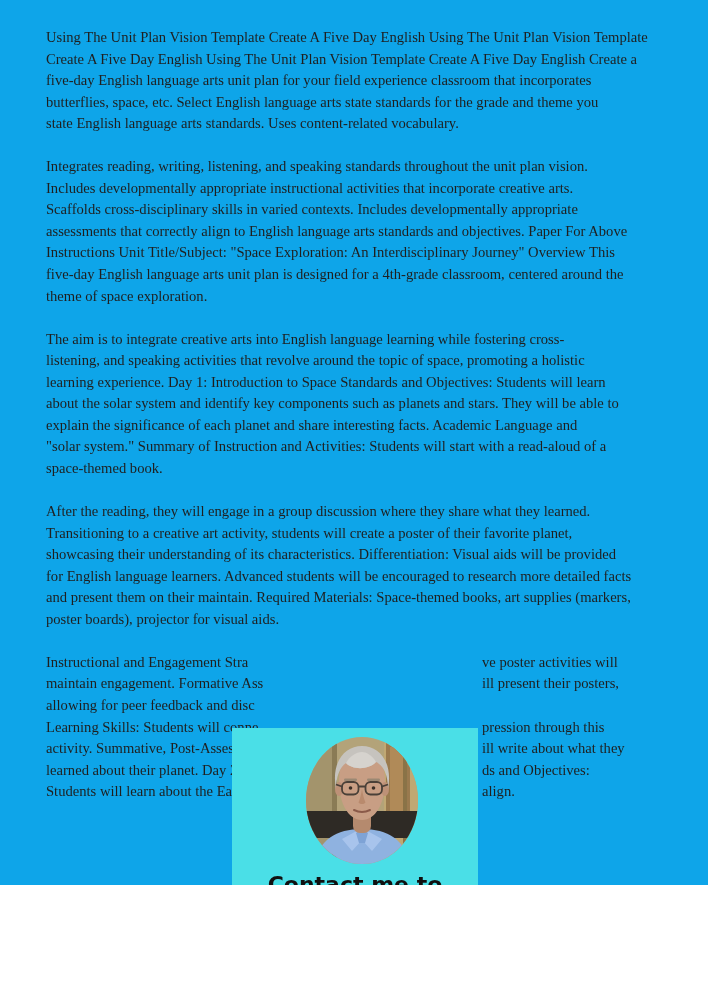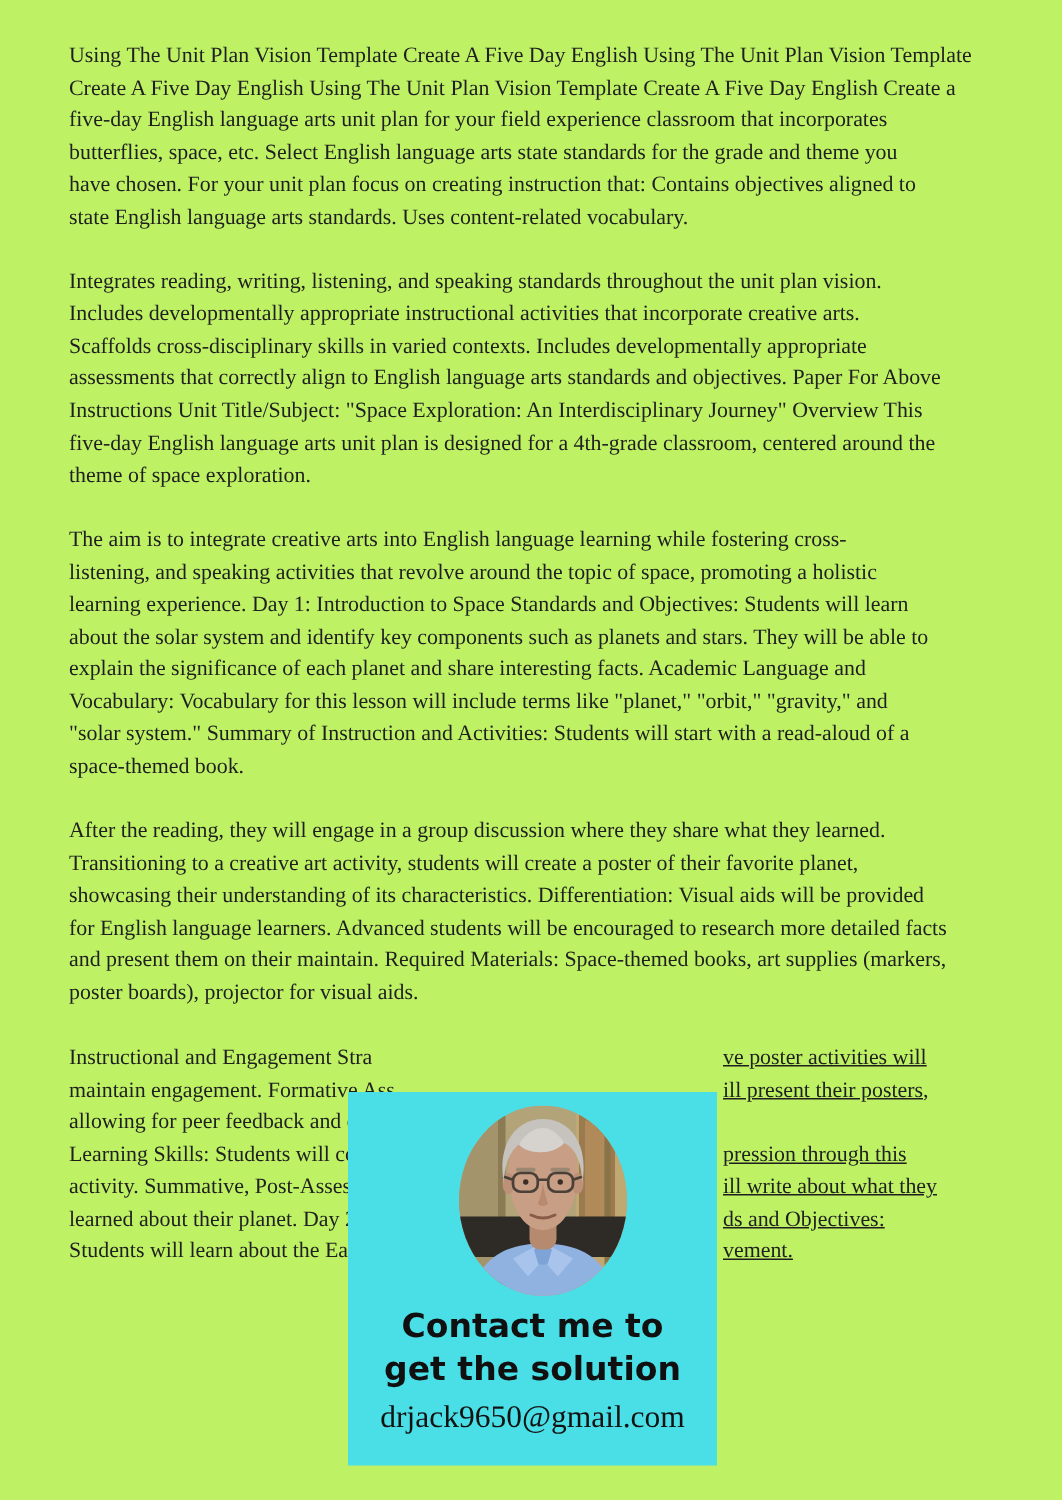--- a/index.html
+++ b/index.html
@@ -1,20 +1,20 @@
 <!DOCTYPE html>
 <html><head>
 <meta charset="utf-8">
 <style>
   html, body { margin: 0; padding: 0; background: #ffffff; }
   .page {
     position: relative;
     width: 708px;
-    height: 1000px;
-    background: #bef264;
+    height: 885px;
+    background: #0ea5e9;
     overflow: hidden;
     font-family: "Liberation Serif", serif;
   }
   .doc {
     position: absolute;
     left: 46px;
     top: 27px;
     width: 620px;
     font-size: 14.6px;
     color: #1f1f1f;
@@ -23,21 +23,20 @@
   .line {
     position: relative;
     white-space: nowrap;
     height: 21.55px;
     line-height: 21.55px;
   }
   .rfrag {
     position: absolute;
     left: 436px;
     top: 0;
-    text-decoration: underline;
   }
   .promo {
     position: absolute;
     left: 232px;
     top: 728px;
     width: 246px;
     height: 249px;
     z-index: 5;
     text-align: center;
   }
@@ -76,58 +75,56 @@
 <body>
 
 <div class="page">
 
   <div class="doc" style="color: rgb(31, 31, 31);">
     <div class="para">
         <div class="line">Using The Unit Plan Vision Template Create A Five Day English Using The Unit Plan Vision Template</div>
         <div class="line">Create A Five Day English Using The Unit Plan Vision Template Create A Five Day English Create a</div>
         <div class="line">five-day English language arts unit plan for your field experience classroom that incorporates</div>
         <div class="line">butterflies, space, etc. Select English language arts state standards for the grade and theme you</div>
-        <div class="line">have chosen. For your unit plan focus on creating instruction that: Contains objectives aligned to</div>
         <div class="line">state English language arts standards. Uses content-related vocabulary.</div>
       </div>
     <div class="para">
         <div class="line">Integrates reading, writing, listening, and speaking standards throughout the unit plan vision.</div>
         <div class="line">Includes developmentally appropriate instructional activities that incorporate creative arts.</div>
         <div class="line">Scaffolds cross-disciplinary skills in varied contexts. Includes developmentally appropriate</div>
         <div class="line">assessments that correctly align to English language arts standards and objectives. Paper For Above</div>
         <div class="line">Instructions Unit Title/Subject: "Space Exploration: An Interdisciplinary Journey" Overview This</div>
         <div class="line">five-day English language arts unit plan is designed for a 4th-grade classroom, centered around the</div>
         <div class="line">theme of space exploration.</div>
       </div>
     <div class="para">
         <div class="line">The aim is to integrate creative arts into English language learning while fostering cross-</div>
         <div class="line">listening, and speaking activities that revolve around the topic of space, promoting a holistic</div>
         <div class="line">learning experience. Day 1: Introduction to Space Standards and Objectives: Students will learn</div>
         <div class="line">about the solar system and identify key components such as planets and stars. They will be able to</div>
         <div class="line">explain the significance of each planet and share interesting facts. Academic Language and</div>
-        <div class="line">Vocabulary: Vocabulary for this lesson will include terms like "planet," "orbit," "gravity," and</div>
         <div class="line">"solar system." Summary of Instruction and Activities: Students will start with a read-aloud of a</div>
         <div class="line">space-themed book.</div>
       </div>
     <div class="para">
         <div class="line">After the reading, they will engage in a group discussion where they share what they learned.</div>
         <div class="line">Transitioning to a creative art activity, students will create a poster of their favorite planet,</div>
         <div class="line">showcasing their understanding of its characteristics. Differentiation: Visual aids will be provided</div>
         <div class="line">for English language learners. Advanced students will be encouraged to research more detailed facts</div>
         <div class="line">and present them on their maintain. Required Materials: Space-themed books, art supplies (markers,</div>
         <div class="line">poster boards), projector for visual aids.</div>
       </div>
     <div class="para">
         <div class="line"><span>Instructional and Engagement Stra</span><span class="rfrag">ve poster activities will</span></div>
         <div class="line"><span>maintain engagement. Formative Ass</span><span class="rfrag">ill present their posters,</span></div>
         <div class="line"><span>allowing for peer feedback and disc</span></div>
         <div class="line"><span>Learning Skills: Students will conne</span><span class="rfrag">pression through this</span></div>
         <div class="line"><span>activity. Summative, Post-Assessm</span><span class="rfrag">ill write about what they</span></div>
         <div class="line"><span>learned about their planet. Day 2: Sta</span><span class="rfrag">ds and Objectives:</span></div>
-        <div class="line"><span>Students will learn about the Earth</span><span class="rfrag">vement.</span></div>
+        <div class="line"><span>Students will learn about the Earth</span><span class="rfrag">align.</span></div>
       </div>
   </div>
 
   <div class="promo" style="background: rgb(74, 223, 231);">
     <div class="avatar">
       <svg viewBox="0 0 112 127" xmlns="http://www.w3.org/2000/svg">
         <defs>
           <clipPath id="oval">
               <ellipse cx="56" cy="63.5" rx="56" ry="63.5"></ellipse>
             </clipPath>

